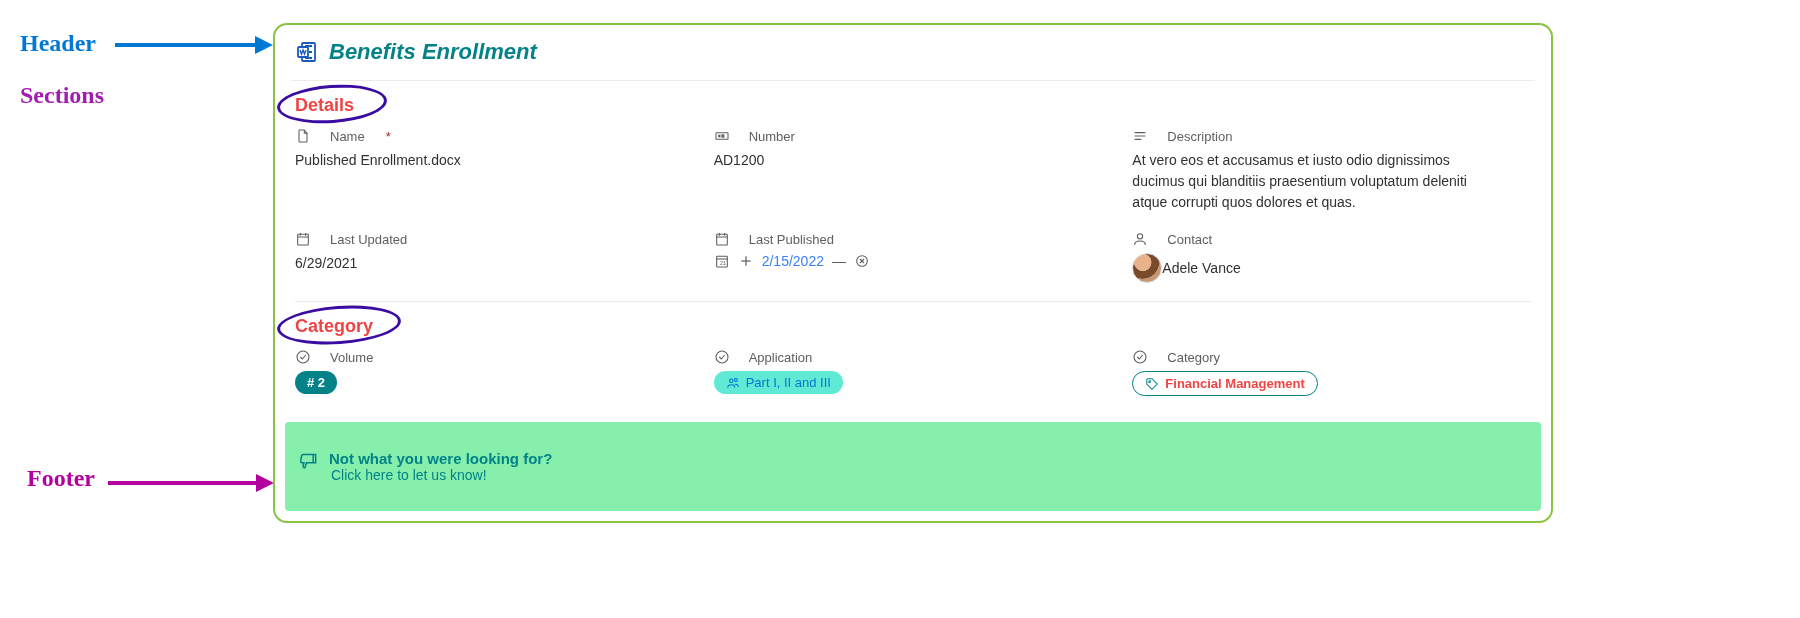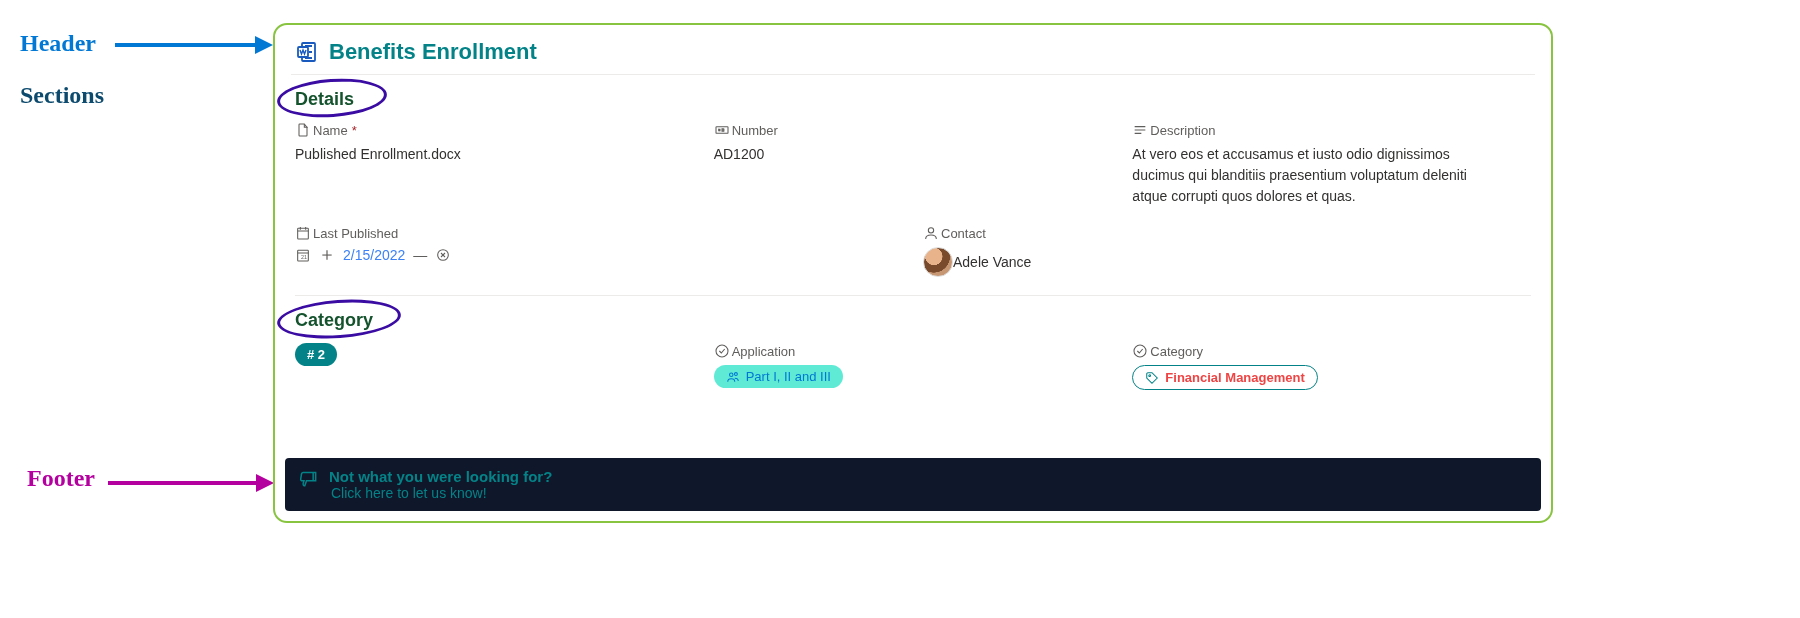--- a/index.html
+++ b/index.html
@@ -14,60 +14,61 @@
     }
     .annotation {
       position: absolute;
       font-family: "Comic Sans MS", "Segoe Script", cursive;
       font-weight: bold;
       font-size: 24px;
       pointer-events: none;
       text-align: center;
     }
     .ann-header { color:#0078d4; top: 30px; left: 20px;}
-    .ann-sections { color:#0c4a6e; top: 82px; left: 20px;}
+    .ann-sections { color:#a21caf; top: 82px; left: 20px;}
     .ann-footer { color:#b4009e; top: 465px; left: 20px; margin-left: 7px;}
     .arrow { position:absolute; pointer-events:none; }
     .card {
       position: absolute;
       left: 273px;
       top: 23px;
       width: 1280px;
       height: 500px;
       border: 2px solid #88c440;
       border-radius: 14px;
       background: #fff;
       overflow: hidden;
     }
     .card-inner { padding: 0 16px 0 16px;}
     .header-row {
       display:flex; align-items:center; gap:10px;
-      padding: 14px 4px 9px 4px;
+      padding: 14px 4px 15px 4px;
       border-bottom: 1px solid #edebe9;
+      font-style: italic;
     }
     .doc-icon { width:24px; height:24px; color:#185abd; flex-shrink:0;}
     .page-title { color:#038387; font-size:22px; font-weight:700;}
     .section-title {
-      color:#14532d; font-size:18px; font-weight:600;
+      color:#ef4444; font-size:18px; font-weight:600;
       padding: 14px 4px 12px 4px;
       position:relative;
     }
     .circle-mark {
       position:absolute;
       border:3px solid #3b0ca3;
       border-radius:50%;
       transform: rotate(-4deg);
       pointer-events:none;
     }
     .fields-row { display:flex; padding: 0 4px 18px 4px; gap:20px;}
     .col { flex:1; min-width:0;}
     .col-a { flex-basis: 33%; }
     .col-b { flex-basis: 33%; }
     .col-c { flex-basis: 33%; }
-    .field-label { display:flex; align-items:center; gap:2px; color:#605e5c; font-size:13px; margin-bottom:6px;}
+    .field-label { display:flex; align-items:center; gap:19px; color:#605e5c; font-size:13px; margin-bottom:6px;}
     .field-label .req { color:#a4262c; margin-left:2px;}
     .field-value { color:#323130; font-size:14px; line-height:1.5;}
     .desc-value { max-width: 360px; }
     .divider { height:1px; background:#edebe9; margin: 0 4px;}
     .date-editor { display:flex; align-items:center; gap:8px; color:#605e5c;}
     .date-editor .link { color:#3b82f6; font-weight:400;text-align:right;}
     .date-editor .dash { color:#605e5c;}
     .contact-row { display:flex; align-items:center; gap:0;}
     .avatar {
       width:30px; height:30px; border-radius:50%;
@@ -76,22 +77,22 @@
     }
     .pill {
       display:inline-flex; align-items:center; gap:6px;
       border-radius: 14px; padding: 4px 12px; font-size:13px; font-weight:600;
     }
     .pill-teal { background:#038387; color:#fff;}
     .pill-blue { background:#5eead4; color:#0078d4; font-weight:400;}
     .pill-outline { background:#fff; border:1px solid #038387; color:#ef4444;}
     .footer-bar {
       position:absolute; left:10px; right:10px; bottom:10px;
-      background:#0f172a; border-radius:4px;
-      padding: 10px 14px;
+      background:#86efac; border-radius:4px;
+      padding: 28px 14px;
       display:flex; align-items:flex-start; gap:10px;
     }
     .footer-text .t1 { color:#038387; font-weight:600; font-size:15px;}
     .footer-text .t2 { color:#038387; font-size:14px; padding-left:2px;}
     .icn { width:16px; height:16px; color:#605e5c; flex-shrink:0;}
     .icn-tiny { width:14px; height:14px;}
     .i-btn { display:inline-flex; align-items:center; justify-content:center;}
   </style>
 </head>
 <body>
@@ -158,20 +159,32 @@
               <line x1="4" y1="12" x2="20" y2="12"></line>
               <line x1="4" y1="17" x2="14" y2="17"></line>
             </svg>
           <span>Description</span>
         </div>
         <div class="field-value desc-value">At vero eos et accusamus et iusto odio dignissimos ducimus qui blanditiis praesentium voluptatum deleniti atque corrupti quos dolores et quas.</div>
       </div>
     </div>
 
     <div class="fields-row">
+      <div class="col col-a">
+        <div class="field-label">
+          <svg class="icn" viewBox="0 0 24 24" fill="none" stroke="currentColor" stroke-width="1.6">
+              <rect x="4" y="5" width="16" height="16" rx="1"></rect>
+              <line x1="4" y1="9" x2="20" y2="9"></line>
+              <line x1="8" y1="3" x2="8" y2="7"></line>
+              <line x1="16" y1="3" x2="16" y2="7"></line>
+            </svg>
+          <span>Last Updated</span>
+        </div>
+        <div class="field-value">6/29/2021</div>
+      </div>
       <div class="col col-b">
         <div class="field-label">
           <svg class="icn" viewBox="0 0 24 24" fill="none" stroke="currentColor" stroke-width="1.6">
               <rect x="4" y="5" width="16" height="16" rx="1"></rect>
               <line x1="4" y1="9" x2="20" y2="9"></line>
               <line x1="8" y1="3" x2="8" y2="7"></line>
               <line x1="16" y1="3" x2="16" y2="7"></line>
             </svg>
           <span>Last Published</span>
         </div>
@@ -217,20 +230,27 @@
 
     <div class="divider"></div>
 
     <div class="section-title">
       <span>Category</span>
       <div class="circle-mark" style="left:-14px; top:4px; width:124px; height:38px;"></div>
     </div>
 
     <div class="fields-row">
       <div class="col col-a">
+        <div class="field-label">
+          <svg class="icn" viewBox="0 0 24 24" fill="none" stroke="currentColor" stroke-width="1.6">
+              <circle cx="12" cy="12" r="9"></circle>
+              <path d="M8 12l3 3 5-6"></path>
+            </svg>
+          <span>Volume</span>
+        </div>
         <span class="pill pill-teal">
           <span># 2</span>
         </span>
       </div>
       <div class="col col-b">
         <div class="field-label">
           <svg class="icn" viewBox="0 0 24 24" fill="none" stroke="currentColor" stroke-width="1.6">
               <circle cx="12" cy="12" r="9"></circle>
               <path d="M8 12l3 3 5-6"></path>
             </svg>

